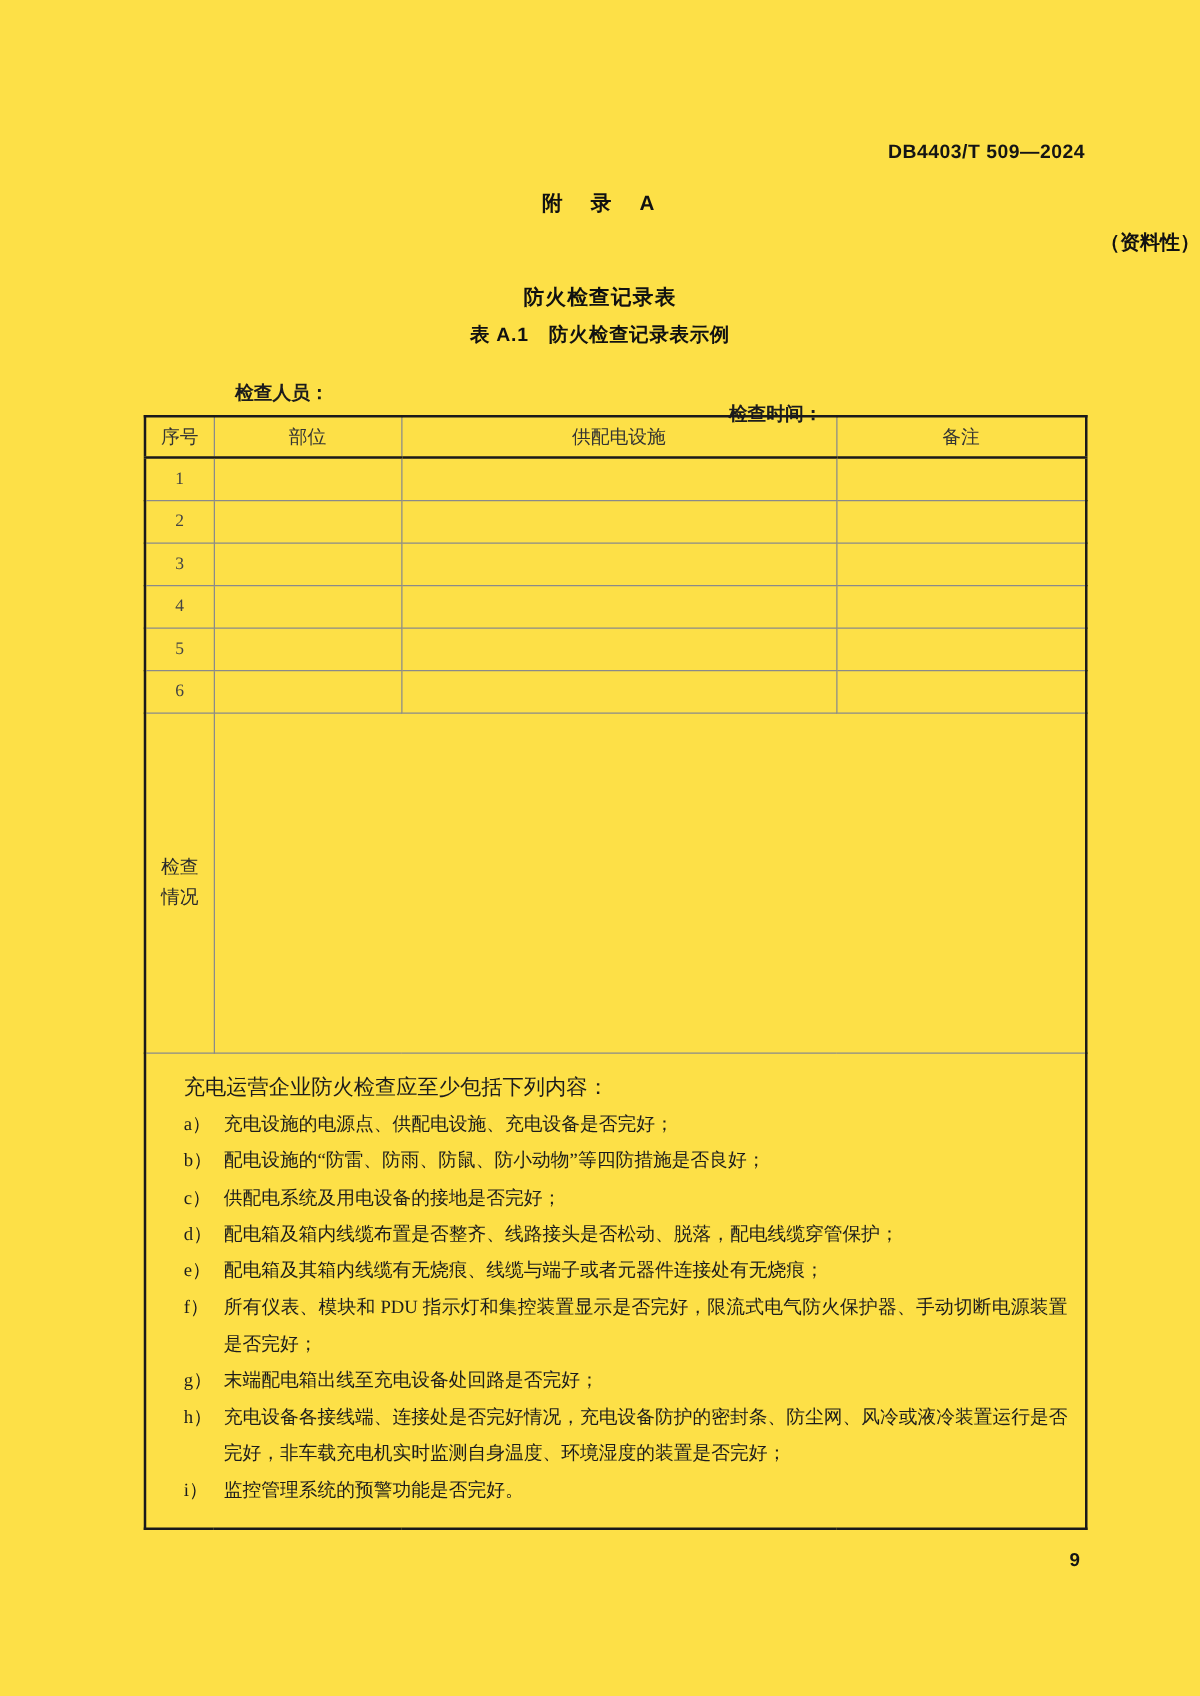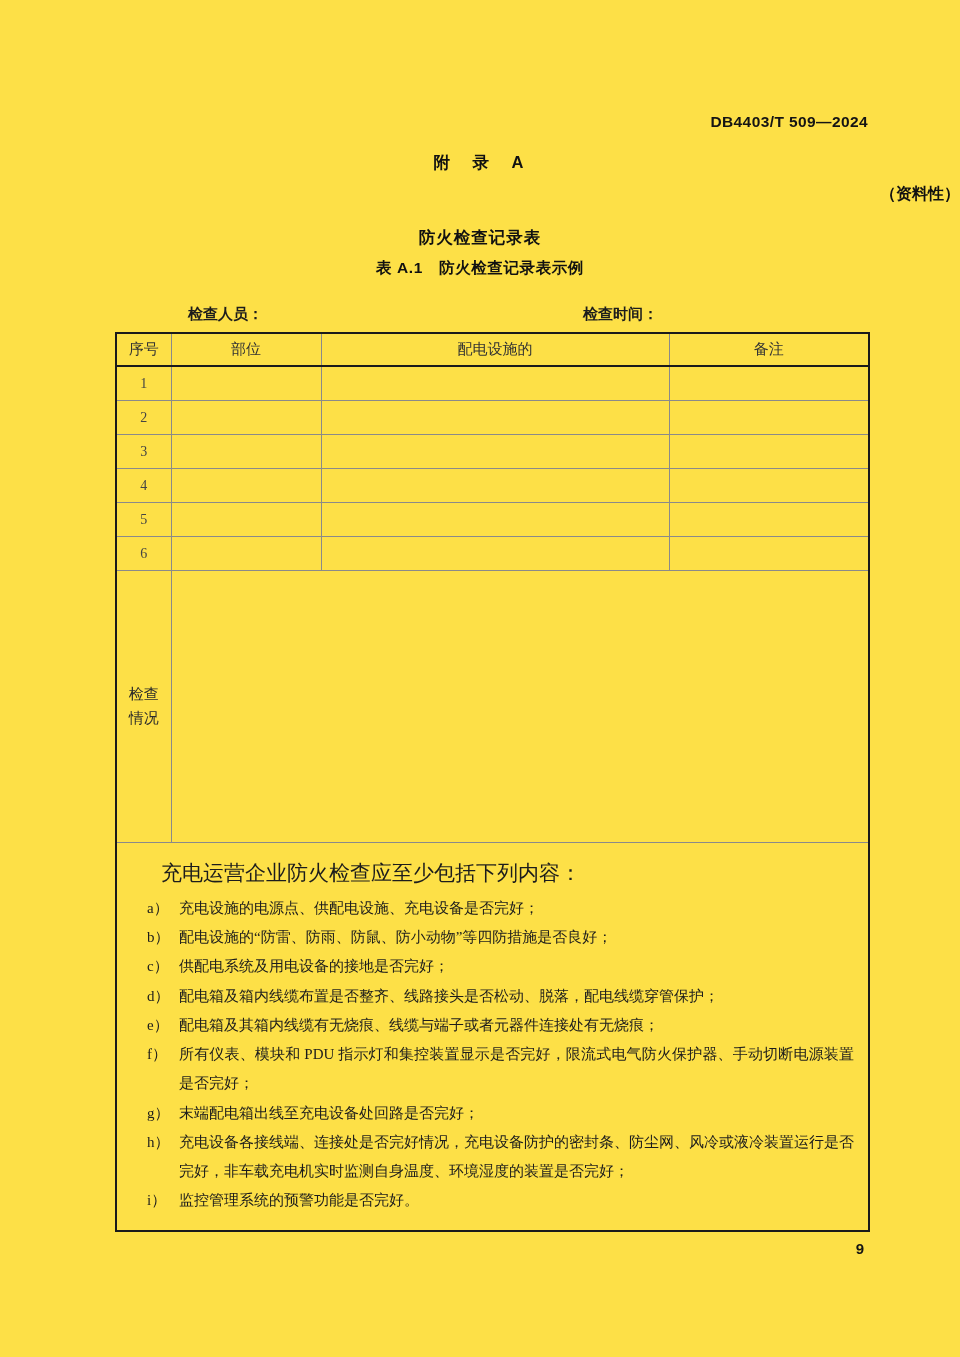--- a/index.html
+++ b/index.html
@@ -99,21 +99,21 @@
   .form-labels {
     position: absolute;
     top: 305px;
     left: 140px;
     width: 750px;
     font-size: 15px;
     font-weight: bold;
     color: #1c1c1c;
   }
   .form-labels .inspector { position: absolute; left: 0; top: 0; white-space: nowrap; margin-left: 48px; }
-  .form-labels .inspect-time { position: absolute; left: 443px; top: 0; white-space: nowrap; }
+  .form-labels .inspect-time { position: absolute; left: 443px; top: 17px; white-space: nowrap; }
 
   
   .record-table {
     position: absolute;
     top: 332px;
     left: 115px;
     width: 753px;
     border-collapse: collapse;
     table-layout: fixed;
     border-top: 2.2px solid #1a1a1a;
@@ -159,24 +159,23 @@
 
   
   .record-table td.notes-cell {
     text-align: left;
     vertical-align: top;
     padding: 10px 14px 14px 30px;
     border: none;
     border-top: 1.6px solid #8a8a8a;
   }
   .notes-intro {
-    font-size: 21px;
+    font-size: 17px;
     line-height: 1.95;
     color: #1c1c1c;
-    margin-left: 14px;
   }
   .notes-list {
     margin: 0;
     padding: 0;
     list-style: none;
   }
   .notes-list li {
     font-size: 15px;
     line-height: 1.95;
     color: #1c1c1c;
@@ -229,21 +228,21 @@
     <colgroup>
       <col class="c-no">
         <col class="c-pos">
         <col class="c-prob">
         <col class="c-note">
     </colgroup>
     <thead>
       <tr>
         <th>序号</th>
         <th>部位</th>
-        <th>配电设施的</th>
+        <th>供配电设施</th>
         <th>备注</th>
       </tr>
     </thead>
     <tbody>
       <tr class="data-row">
         <td class="idx">1</td>
         <td></td>
         <td></td>
         <td></td>
       </tr>

